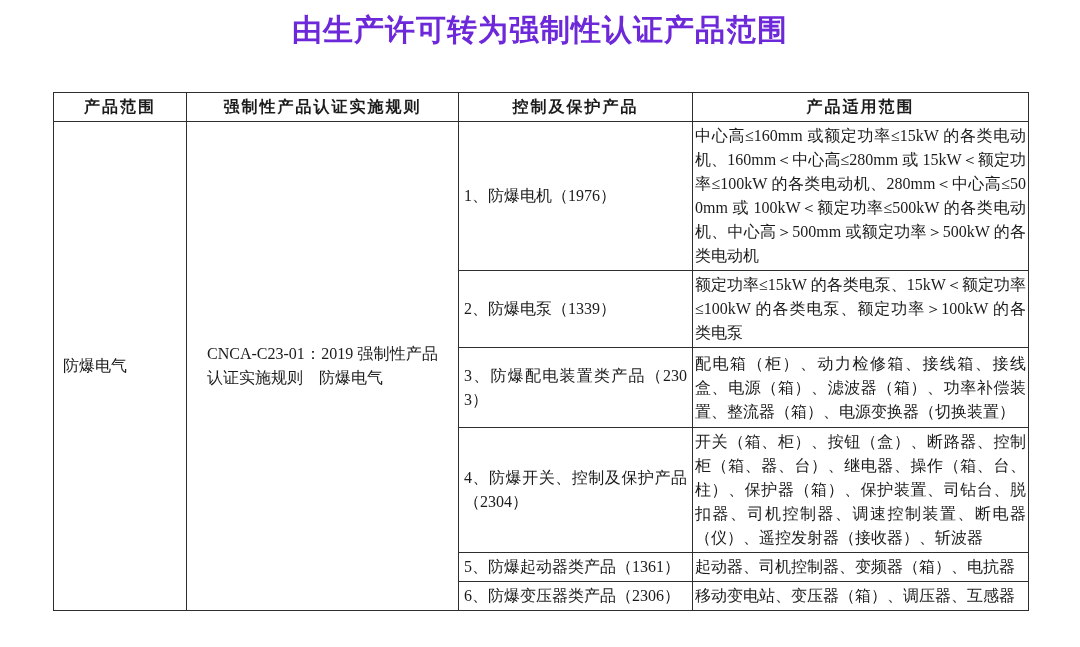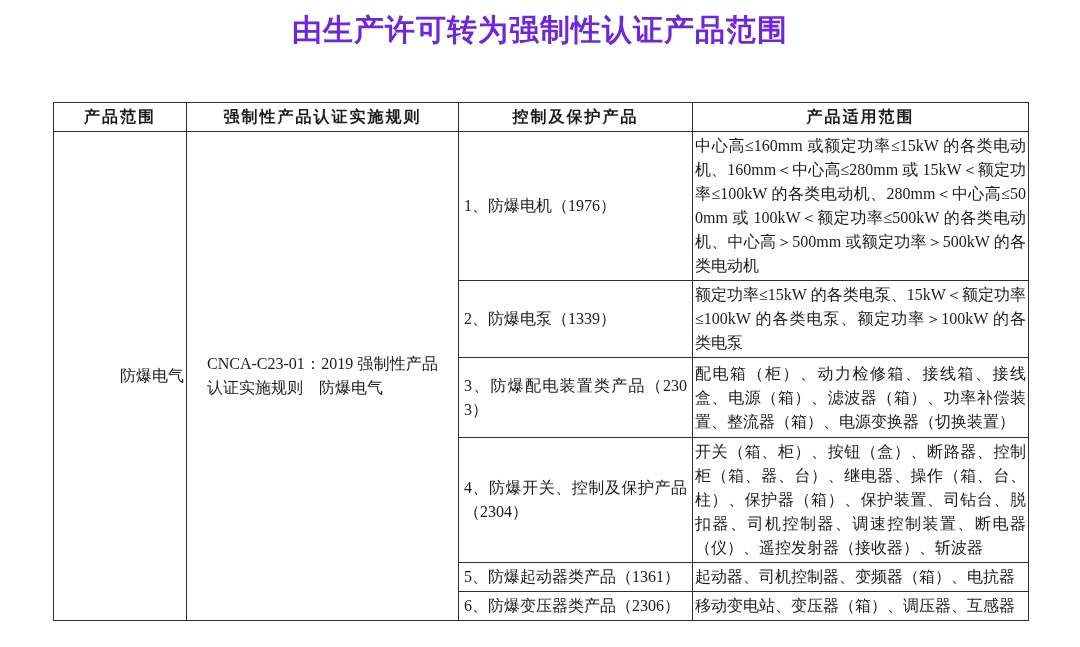--- a/index.html
+++ b/index.html
@@ -16,21 +16,21 @@
     margin: 10px 0 0 0;
     text-align: center;
     font-size: 30px;
     font-weight: bold;
     letter-spacing: 1px;
     color: #6d28d9;
   }
   table.cert-table {
     position: absolute;
     left: 53px;
-    top: 102px;
+    top: 92px;
     width: 975px;
     border-collapse: collapse;
     table-layout: fixed;
     background: #fff;
   }
   .cert-table th, .cert-table td {
     border: 1.5px solid #2e2e2e;
     font-size: 16px;
     vertical-align: middle;
     word-break: break-all;
@@ -50,21 +50,21 @@
   col.c1 { width: 133px; }
   col.c2 { width: 272px; }
   col.c3 { width: 234px; }
   col.c4 { width: 336px; }
   tr.r1 { height: 148px; }
   tr.r2 { height: 74px; }
   tr.r3 { height: 80px; }
   tr.r4 { height: 125px; }
   tr.r5 { height: 28px; }
   tr.r6 { height: 29px; }
-  td.scope-merged { padding-left: 9px; text-align: right; }
+  td.scope-merged { padding-left: 9px; text-align: left; }
   td.rule-cell { padding: 2px 20px; }
   td.category-cell { padding: 2px 5px; }
 </style>
 </head>
 <body>
 
 <h1 class="page-title">由生产许可转为强制性认证产品范围</h1>
 
 <table class="cert-table">
   <colgroup>

